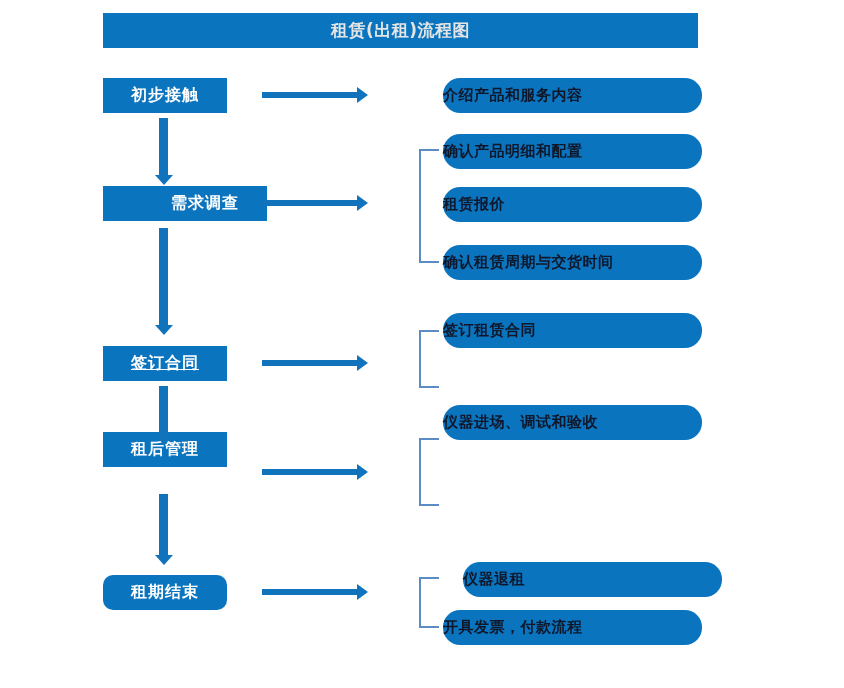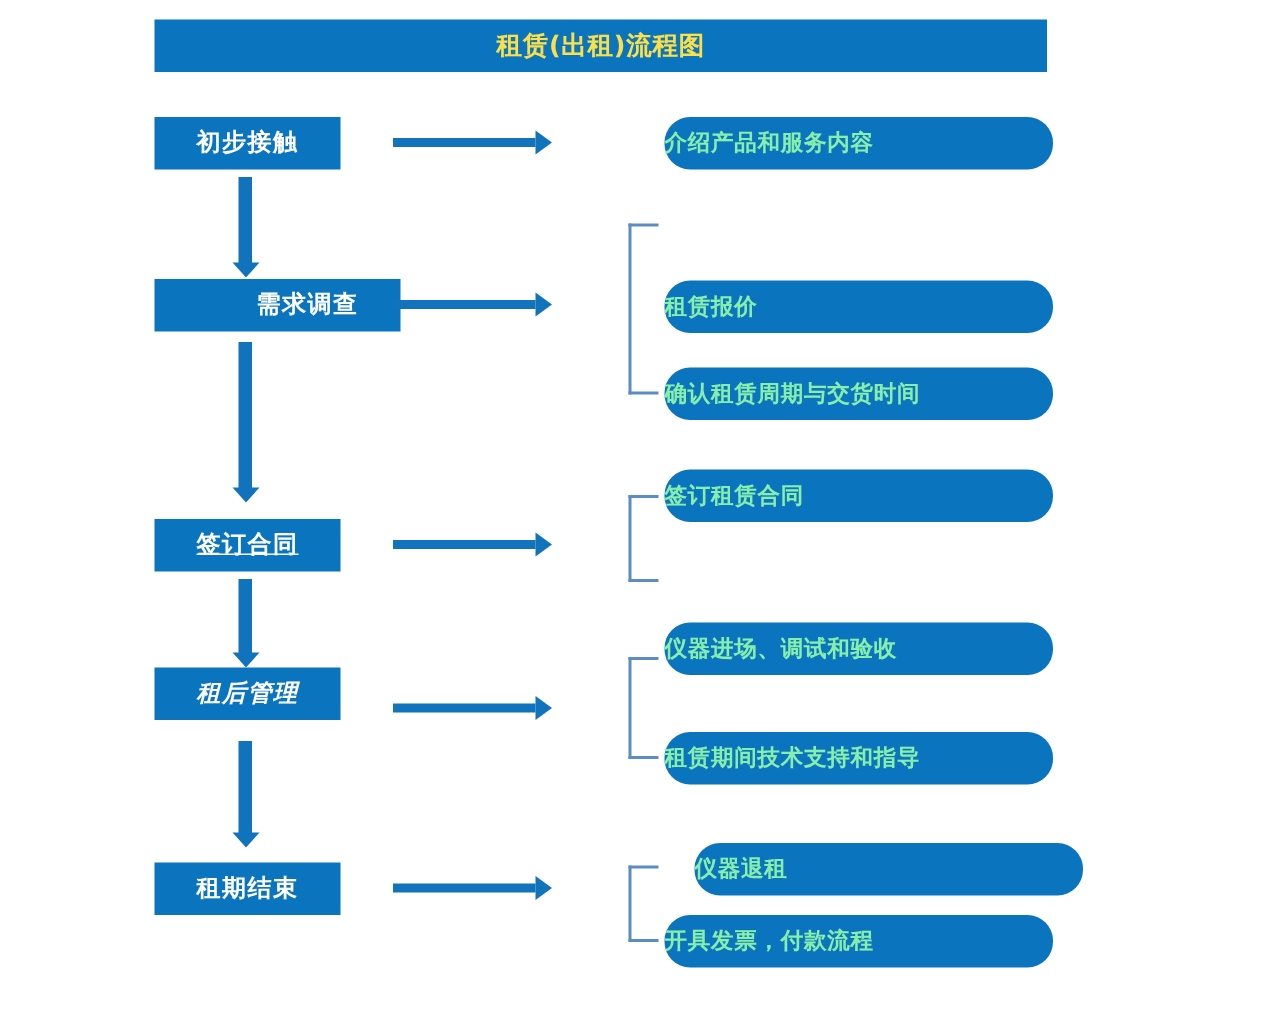--- a/index.html
+++ b/index.html
@@ -19,21 +19,21 @@
   }
 
   
   .title-bar {
     position: absolute;
     left: 103px;
     top: 13px;
     width: 595px;
     height: 35px;
     background: #0B74BE;
-    color: #fde047;
+    color: #e5e5e5;
     font-size: 17px;
     font-weight: bold;
     display: flex;
     align-items: center;
     justify-content: center;
     letter-spacing: 0.5px;
   }
 
   
   .stage-box {
@@ -51,21 +51,21 @@
     letter-spacing: 1px;
   }
 
   
   .detail-box {
     position: absolute;
     left: 443px;
     width: 259px;
     height: 35px;
     background: #0B74BE;
-    color: #86efac;
+    color: #0f172a;
     font-size: 15px;
     font-weight: bold;
     display: flex;
     align-items: center;
     box-sizing: border-box;
     letter-spacing: 0.5px;
     border-radius: 17px;
   }
 
   
@@ -123,45 +123,45 @@
 </head>
 <body>
 
 <div id="canvas">
 
   <div class="title-bar">租赁(出租)流程图</div>
 
   <div class="stage-box" style="top:78px;">初步接触</div>
   <div class="stage-box" style="top:186px;padding-left:40px;">需求调查</div>
   <div class="stage-box" style="top:346px;text-decoration:underline;">签订合同</div>
-  <div class="stage-box" style="top:445px;font-style:italic;">租后管理</div>
-  <div class="stage-box" style="top:575px;">租期结束</div>
+  <div class="stage-box" style="top:432px;">租后管理</div>
+  <div class="stage-box" style="top:575px;border-radius:10px;">租期结束</div>
 
   <div class="v-arrow" style="top:118px; height:58px;"></div>
   <div class="v-arrow" style="top:228px; height:98px;"></div>
   <div class="v-arrow" style="top:386px; height:50px;"></div>
   <div class="v-arrow" style="top:494px; height:62px;"></div>
 
   <div class="h-arrow" style="top:92px;"></div>
   <div class="h-arrow" style="top:200px;"></div>
   <div class="h-arrow" style="top:360px;"></div>
   <div class="h-arrow" style="top:469px;"></div>
   <div class="h-arrow" style="top:589px;"></div>
 
   <div class="bracket" style="top:149px; height:114px;"></div>
   <div class="bracket" style="top:330px; height:58px;"></div>
   <div class="bracket" style="top:438px; height:68px;"></div>
   <div class="bracket" style="top:577px; height:51px;"></div>
 
   <div class="detail-box" style="top:78px;">介绍产品和服务内容</div>
 
+  <div class="detail-box" style="top:134px;">确认产品明细和配置</div>
   <div class="detail-box" style="top:245px;">确认租赁周期与交货时间</div>
   <div class="detail-box" style="top:187px;">租赁报价</div>
 
   <div class="detail-box" style="top:313px;">签订租赁合同</div>
 
-  <div class="detail-box" style="top:415px;">仪器进场、调试和验收</div>
-  <div class="detail-box" style="top:488px;">租赁期间技术支持和指导</div>
+  <div class="detail-box" style="top:405px;">仪器进场、调试和验收</div>
 
   <div class="detail-box" style="top:562px;margin-left:20px;">仪器退租</div>
   <div class="detail-box" style="top:610px;">开具发票，付款流程</div>
 
 </div>
 
 </body></html>

